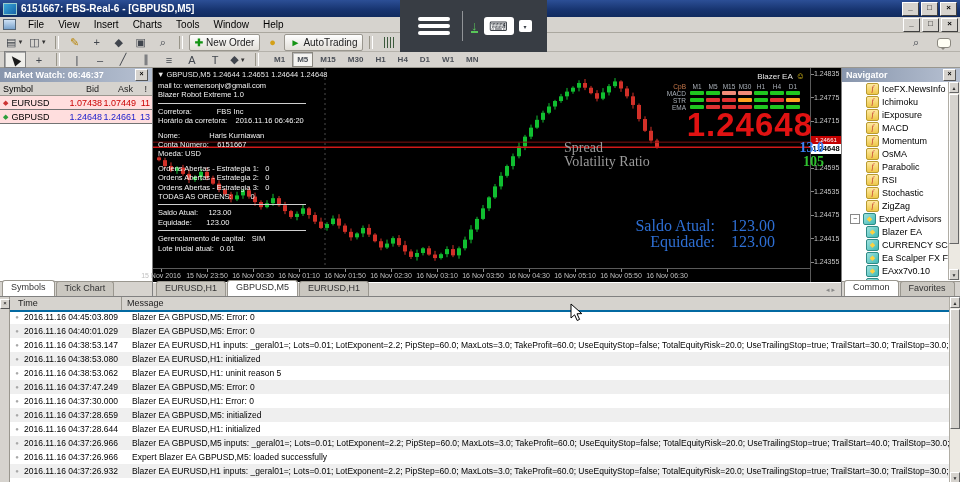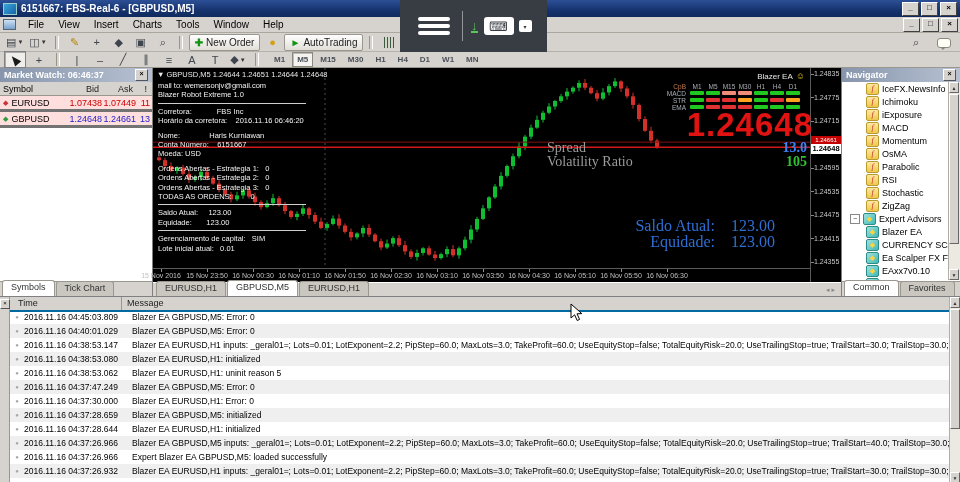--- a/index.html
+++ b/index.html
@@ -63,21 +63,21 @@
   .tabstrip{position:absolute;bottom:0;left:0;right:0;height:15px;background:#d6d3ce;border-top:1px solid #9a978f;
     display:flex;align-items:flex-end;padding-left:2px;box-sizing:border-box;}
   .tab{font-size:9px;color:#333;padding:1px 8px 2px;border:1px solid #9a978f;border-bottom:none;background:#cac7c0;
     border-radius:3px 3px 0 0;margin-right:1px;height:11px;line-height:11px;}
   .tab.active{background:#fff;font-weight:normal;height:12px;}
   
   .mwatch{left:0;top:68px;width:153px;height:228px;background:#fff;border-right:1px solid #808080;box-sizing:border-box;}
   .mw-head{display:flex;height:13px;background:#d6d3ce;border-bottom:1px solid #9a978f;font-size:9px;color:#222;
     align-items:center;}
   .mw-head span{padding:0 3px;box-sizing:border-box;}
-  .mw-row{display:flex;height:13px;align-items:center;background:#ffdede;font-size:9px;border-bottom:3px solid #737373;}
+  .mw-row{display:flex;height:13px;align-items:center;background:#ffdede;font-size:9px;border-bottom:1px solid #737373;}
   .c-sym{width:62px;display:flex;align-items:center;gap:3px;padding-left:3px;box-sizing:border-box;color:#000;text-align:right;}
   .c-bid{width:40px;text-align:right;}
   .c-ask{width:34px;text-align:right;}
   .c-ext{width:14px;text-align:right;padding-right:2px;}
   .mw-ic{font-size:7px;line-height:7px;}
   
   .chartwin{left:153px;top:68px;width:688px;height:214px;background:#000;}
   #plot{position:absolute;left:0;top:0;}
   .ohlc-title{left:4px;top:2px;color:#e8e8e8;font-size:7.5px;z-index:10;}
   .ea-badge{right:36px;top:3px;color:#e8e8e8;font-size:8px;z-index:10;display:flex;gap:3px;align-items:center;}
@@ -86,21 +86,21 @@
   .ov-sep{border-top:1px solid #cfcfcf;width:148px;margin:3px 0;}
   .ov-gap{height:5px;}
   .matrix{right:40px;top:15px;z-index:9;font-size:6.5px;color:#aab0b8;}
   .mx-row{display:flex;align-items:center;height:6px;margin-bottom:1px;}
   .mx-lab{width:26px;text-align:right;padding-right:3px;}
   .mx-corner{color:#c8784a;}
   .mx-cell{width:14px;height:4px;margin:0 1px;border-radius:1px;}
   .mx-colhead{width:14px;margin:0 1px;text-align:center;}
   .bigprice{right:28px;top:38px;font-size:33px;font-weight:bold;color:#e01212;z-index:9;letter-spacing:1px;
     font-family:"Liberation Sans",sans-serif;}
-  .sv-row{right:34px;width:260px;display:flex;justify-content:space-between;z-index:9;
+  .sv-row{right:17px;width:260px;display:flex;justify-content:space-between;z-index:9;
     font-family:"Liberation Serif",serif;font-size:14px;color:#9b9b9b;text-align:right;}
   .sv-row .val{font-weight:bold;}
   .val-orange{color:#3b82f6;}
   .val-green{color:#2fc12f;}
   .balance{right:66px;top:150px;z-index:9;text-align:right;font-family:"Liberation Serif",serif;
     font-size:16px;color:#2e6fd4;line-height:16px;}
   .balance .bl{display:inline-block;}
   .balance .bv{display:inline-block;width:60px;text-align:right;}
   .pricescale{left:657px;top:0;width:31px;height:214px;background:#000;border-left:1px solid #5a5a5a;box-sizing:border-box;}
   .ps-lab{position:absolute;left:3px;color:#c8c8c8;font-size:7px;}

